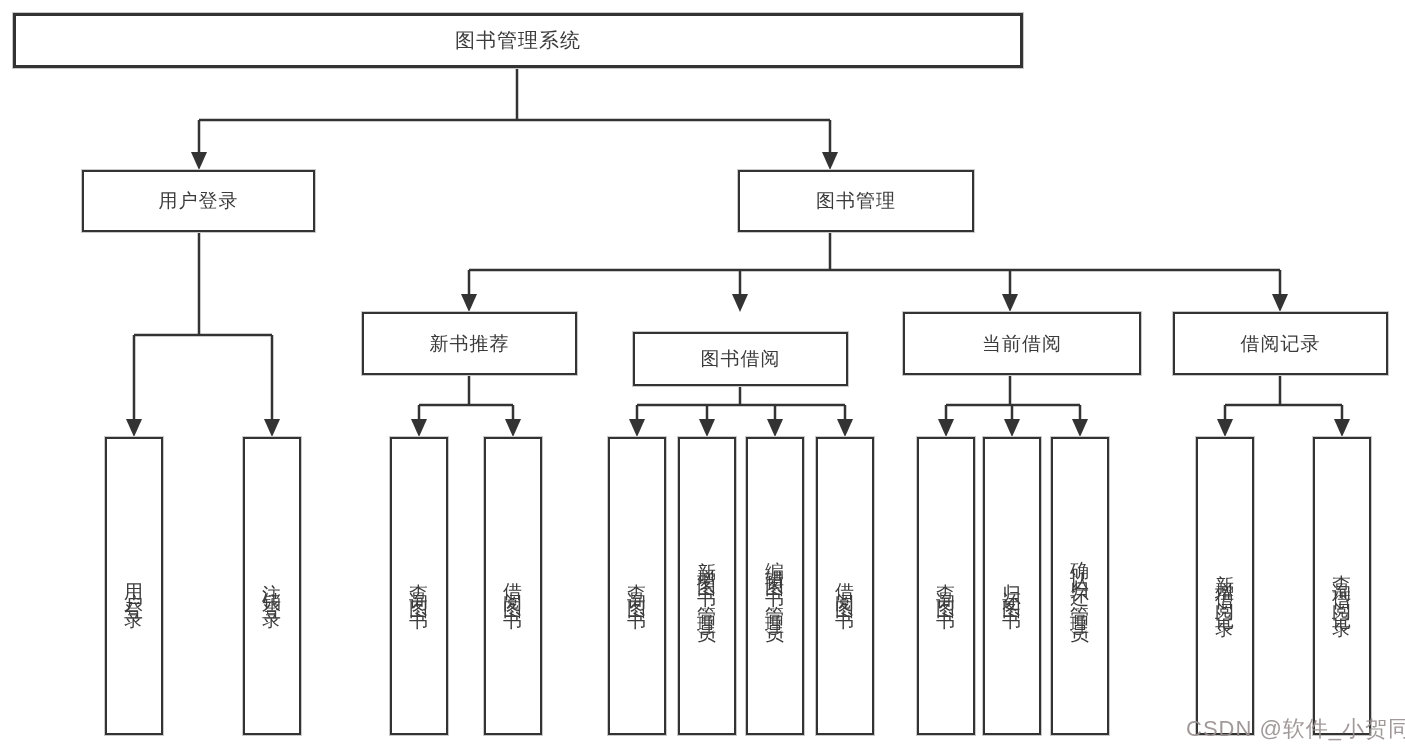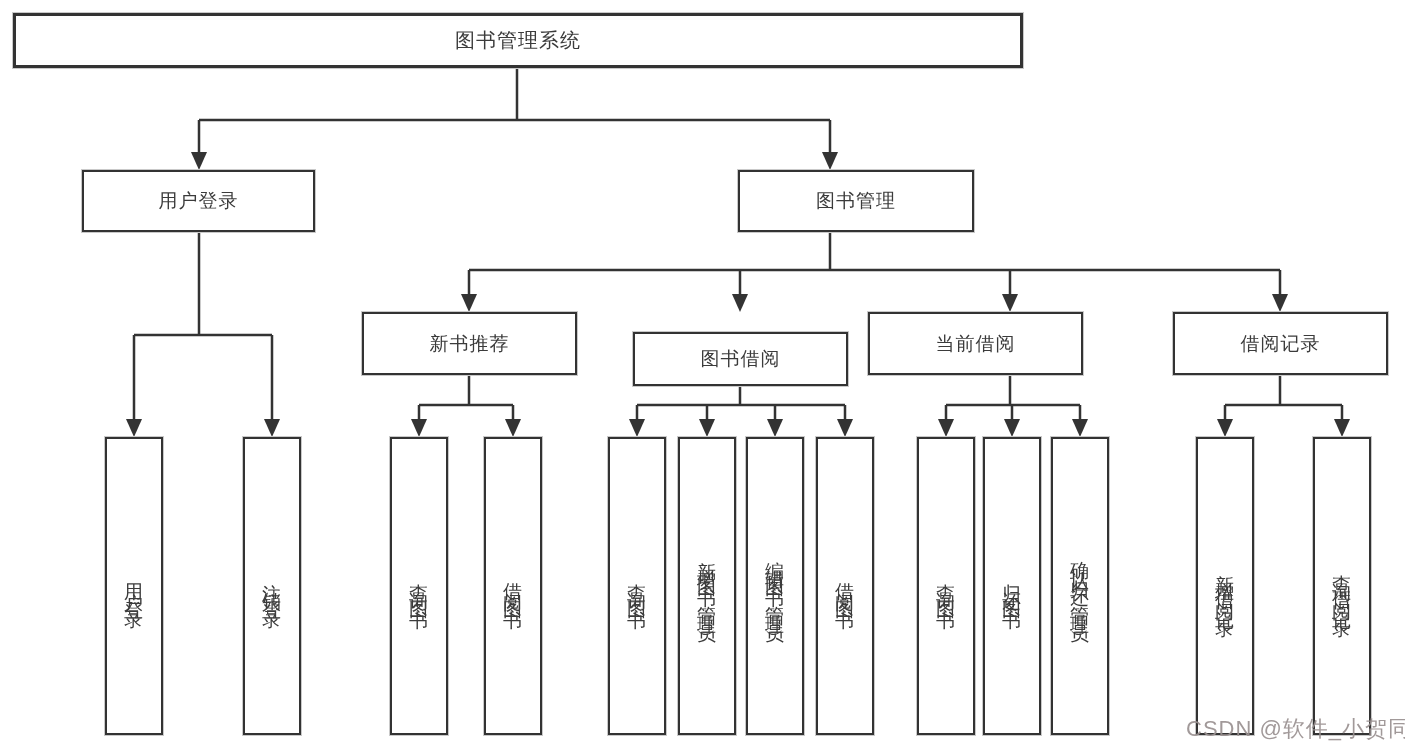--- a/index.html
+++ b/index.html
@@ -107,21 +107,21 @@
   <div class="node" style="left:712px; top:170px; width:236px; height:62px;margin-left:26px;">
     <span class="hlabel">图书管理</span>
   </div>
 
   <div class="node" style="left:362px; top:312px; width:215px; height:63px;">
     <span class="hlabel">新书推荐</span>
   </div>
   <div class="node" style="left:633px; top:332px; width:215px; height:54px;">
     <span class="hlabel">图书借阅</span>
   </div>
-  <div class="node" style="left:868px; top:312px; width:215px; height:63px;">
+  <div class="node" style="left:903px; top:312px; width:238px; height:63px;">
     <span class="hlabel">当前借阅</span>
   </div>
   <div class="node" style="left:1173px; top:312px; width:215px; height:63px;">
     <span class="hlabel">借阅记录</span>
   </div>
 
   <div class="node vnode" style="left:105px; top:437px;">
     <span class="vlabel">用户登录</span>
   </div>
   <div class="node vnode" style="left:243px; top:437px;">

